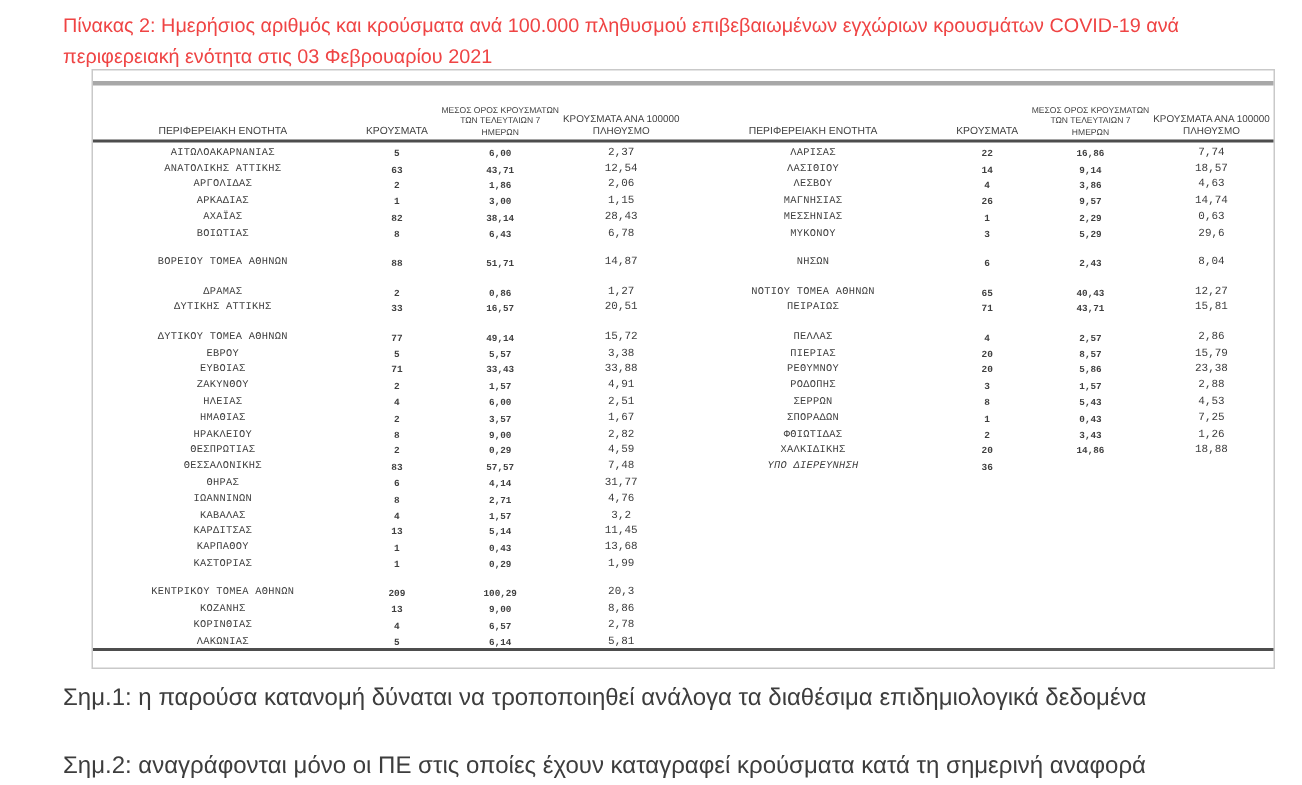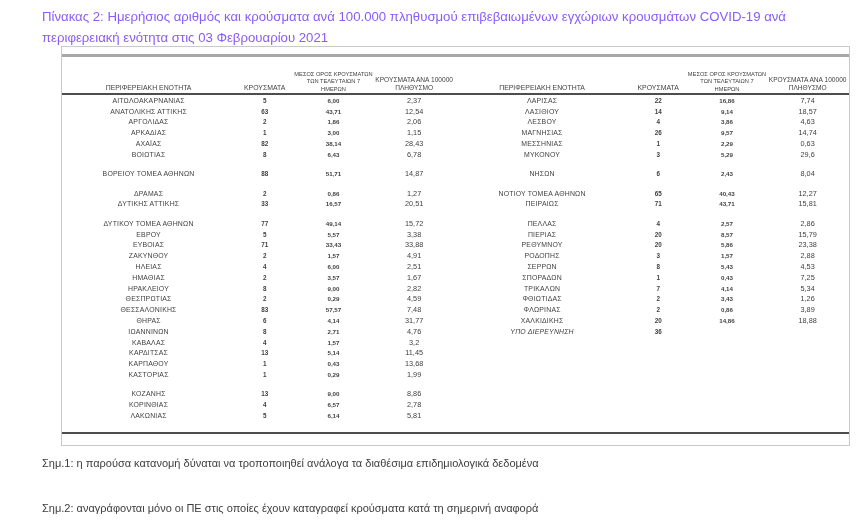--- a/index.html
+++ b/index.html
@@ -2,52 +2,52 @@
 <html><head>
 <meta charset="utf-8">
 <style>
   html,body { margin:0; padding:0; background:#ffffff; }
   .page {
     position:relative; width:868px; height:523px; background:#ffffff;
     font-family:"Liberation Sans", sans-serif; overflow:hidden; color:#404040;
   }
   .title {
     position:absolute; left:42px; top:6px; width:820px;
-    font-size:13.2px; line-height:21px; color:#8b5cf6;
+    font-size:13.2px; line-height:21px; color:#ef4444;
   }
   .frame {
     position:absolute; left:61px; top:46px; width:789px; height:400px;
     border:1px solid #c9c9c9; background:#ffffff; box-sizing:border-box;
   }
   .topbar { height:3px; background:#a8a8a8; margin-top:7px; }
   .headerrow { display:flex; align-items:flex-end; padding-top:8px; height:28px; }
   .half { width:50%; display:flex; align-items:flex-end; }
   .hcell { text-align:center; color:#3f3f3f; line-height:1.3; }
   .c-region { width:44%; }
   .c-cases  { width:15%; }
   .c-avg    { width:20%; }
   .c-per    { width:21%; }
   .hcell.c-region, .hcell.c-cases { font-size:6.9px; }
   .hcell.c-avg { font-size:5.7px; }
   .hcell.c-per { font-size:6.6px; }
   .headrule { height:2px; background:#4d4d4d; }
   .rowsarea { display:flex; height:337px; }
   .rowshalf { width:50%; }
-  .trow { display:flex; align-items:center; height:10.8px; }
+  .trow { display:flex; align-items:flex-end; height:10.8px;font-family:Liberation Mono, monospace; }
   .trow.spacer { height:8.6px; }
   .tcell { text-align:center; color:#3f3f3f; }
   .tcell.c-region { font-size:6.9px; letter-spacing:0.2px; }
   .tcell.c-cases  { font-size:6.3px; font-weight:bold; }
   .tcell.c-avg    { font-size:6.2px; font-weight:bold; }
   .tcell.c-per    { font-size:7.3px; }
   .trow.italic .tcell.c-region { font-style:italic; }
   .botrule { height:2px; background:#4d4d4d; }
   .note {
     position:absolute; left:42px; width:800px;
-    font-size:11px; color:#3d3d3d;
+    font-size:16px; color:#3d3d3d;
   }
   .note1 { top:457px; }
   .note2 { top:486px;margin-top:16px; }
 </style>
 </head>
 <body>
 
 <div class="page">
 
   <div class="title">Πίνακας 2: Ημερήσιος αριθμός και κρούσματα ανά 100.000 πληθυσμού επιβεβαιωμένων εγχώριων κρουσμάτων COVID-19 ανά περιφερειακή ενότητα στις 03 Φεβρουαρίου 2021</div>
@@ -216,20 +216,26 @@
             <div class="tcell c-per">13,68</div>
           </div>
           <div class="trow">
             <div class="tcell c-region">ΚΑΣΤΟΡΙΑΣ</div>
             <div class="tcell c-cases">1</div>
             <div class="tcell c-avg">0,29</div>
             <div class="tcell c-per">1,99</div>
           </div>
           <div class="trow spacer"></div>
           <div class="trow">
+            <div class="tcell c-region">ΚΕΝΤΡΙΚΟΥ ΤΟΜΕΑ ΑΘΗΝΩΝ</div>
+            <div class="tcell c-cases">209</div>
+            <div class="tcell c-avg">100,29</div>
+            <div class="tcell c-per">20,3</div>
+          </div>
+          <div class="trow">
             <div class="tcell c-region">ΚΟΖΑΝΗΣ</div>
             <div class="tcell c-cases">13</div>
             <div class="tcell c-avg">9,00</div>
             <div class="tcell c-per">8,86</div>
           </div>
           <div class="trow">
             <div class="tcell c-region">ΚΟΡΙΝΘΙΑΣ</div>
             <div class="tcell c-cases">4</div>
             <div class="tcell c-avg">6,57</div>
             <div class="tcell c-per">2,78</div>
@@ -329,36 +335,24 @@
             <div class="tcell c-avg">5,43</div>
             <div class="tcell c-per">4,53</div>
           </div>
           <div class="trow">
             <div class="tcell c-region">ΣΠΟΡΑΔΩΝ</div>
             <div class="tcell c-cases">1</div>
             <div class="tcell c-avg">0,43</div>
             <div class="tcell c-per">7,25</div>
           </div>
           <div class="trow">
-            <div class="tcell c-region">ΤΡΙΚΑΛΩΝ</div>
-            <div class="tcell c-cases">7</div>
-            <div class="tcell c-avg">4,14</div>
-            <div class="tcell c-per">5,34</div>
-          </div>
-          <div class="trow">
             <div class="tcell c-region">ΦΘΙΩΤΙΔΑΣ</div>
             <div class="tcell c-cases">2</div>
             <div class="tcell c-avg">3,43</div>
             <div class="tcell c-per">1,26</div>
-          </div>
-          <div class="trow">
-            <div class="tcell c-region">ΦΛΩΡΙΝΑΣ</div>
-            <div class="tcell c-cases">2</div>
-            <div class="tcell c-avg">0,86</div>
-            <div class="tcell c-per">3,89</div>
           </div>
           <div class="trow">
             <div class="tcell c-region">ΧΑΛΚΙΔΙΚΗΣ</div>
             <div class="tcell c-cases">20</div>
             <div class="tcell c-avg">14,86</div>
             <div class="tcell c-per">18,88</div>
           </div>
           <div class="trow italic">
             <div class="tcell c-region">ΥΠΟ ΔΙΕΡΕΥΝΗΣΗ</div>
             <div class="tcell c-cases">36</div>

